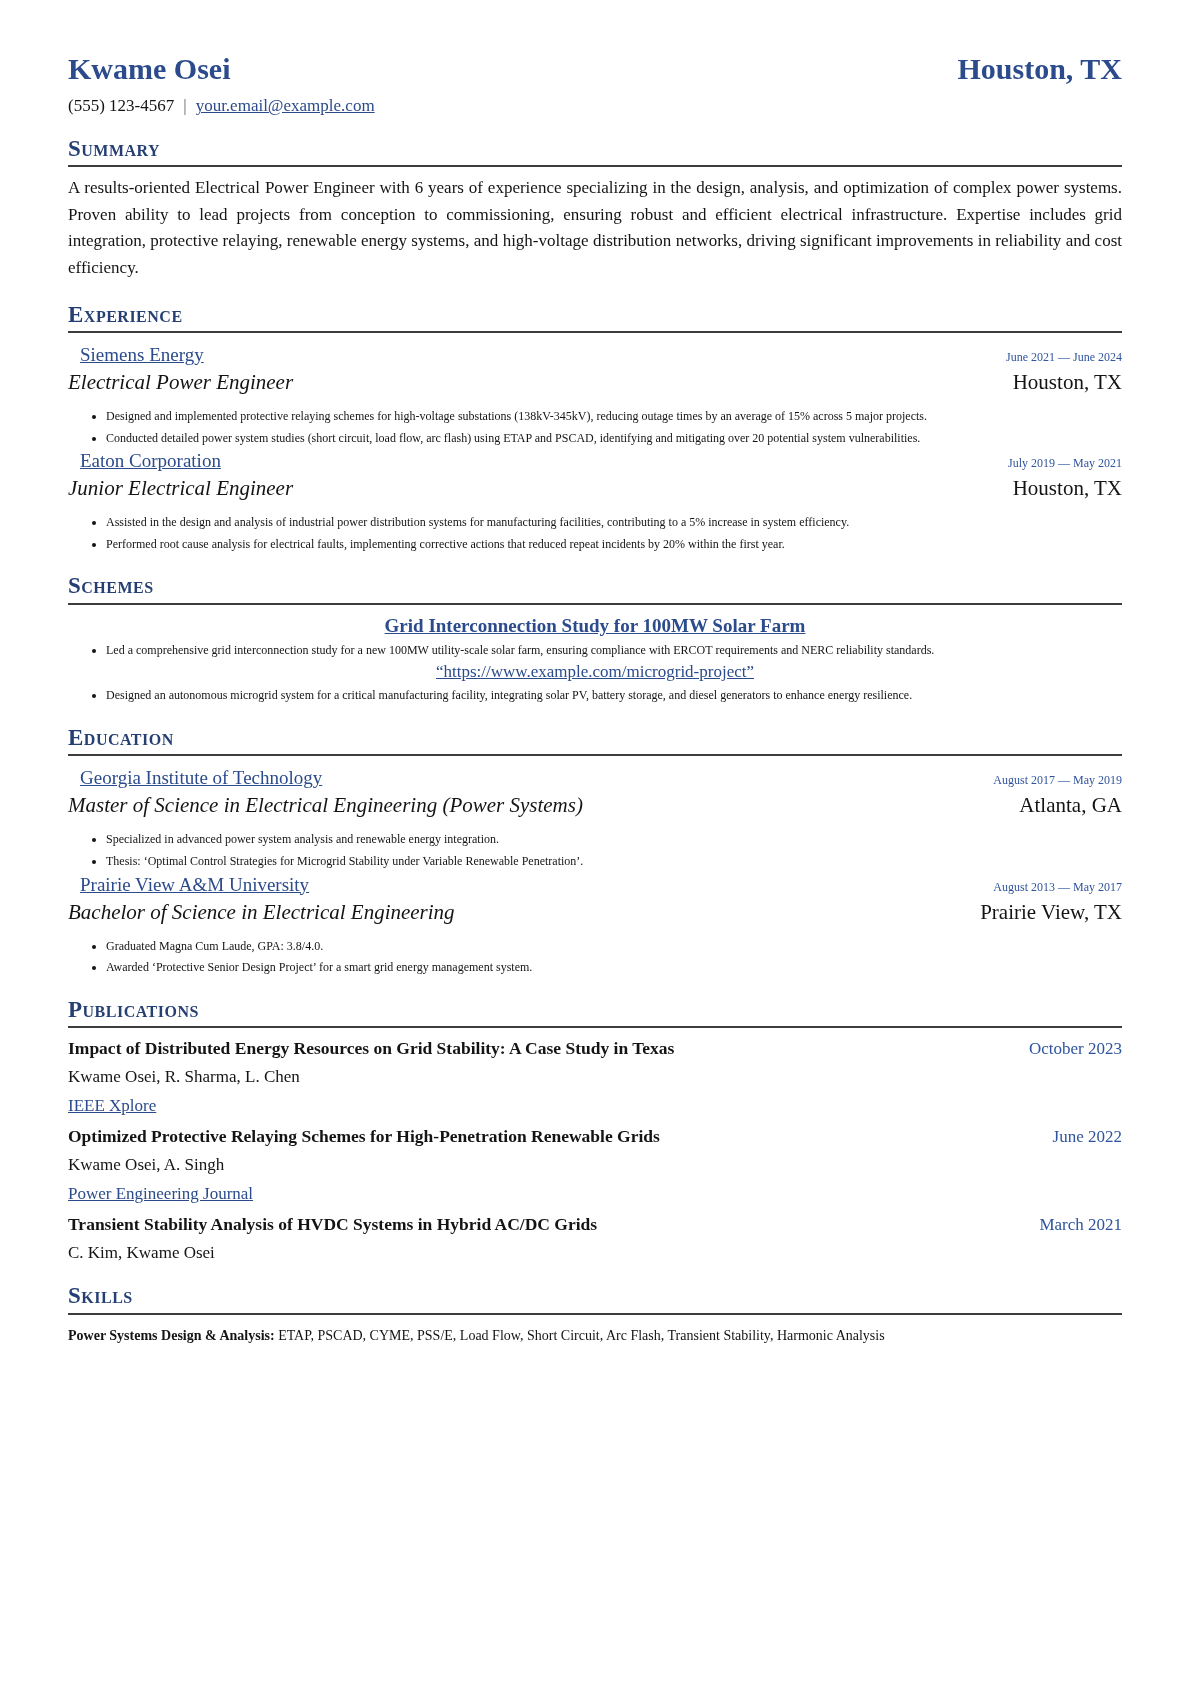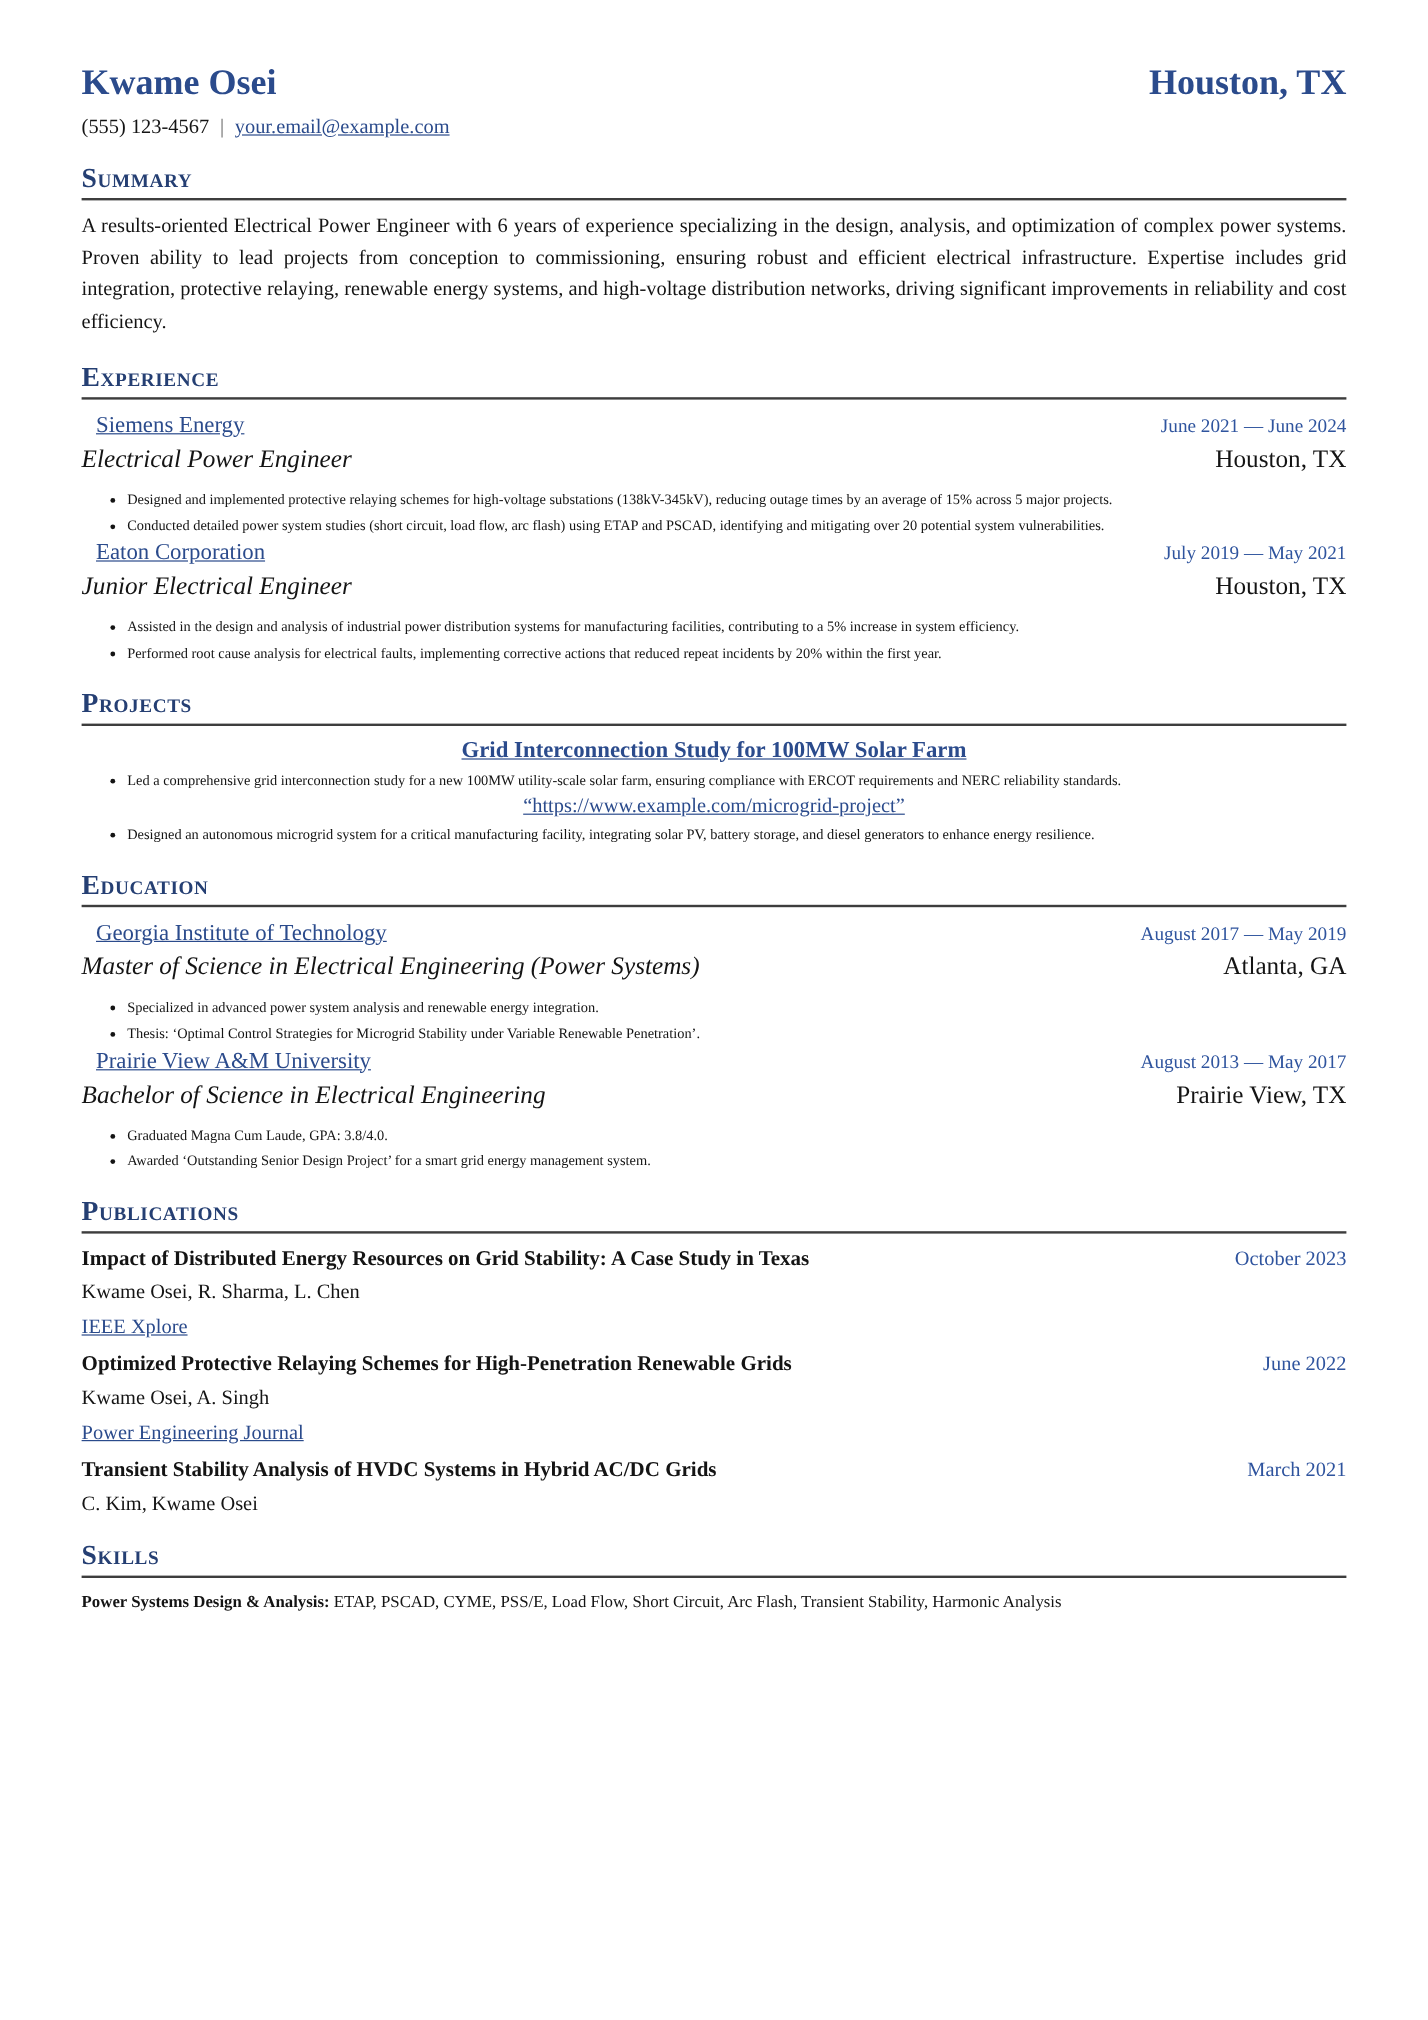--- a/index.html
+++ b/index.html
@@ -23,21 +23,21 @@
   .section { margin-top: 20px; }
   .section-title {
     font-size: 23px; font-variant: small-caps; font-weight: bold;
     color: var(--accent_navy, #253f73); margin: 0; letter-spacing: 0.5px; line-height: 1.15;
   }
   .section-rule { border: none; border-top: 2px solid var(--rule_gray, #3d3d3d); margin: 3px 0 0 0; }
 
   
   .entry-row { display: flex; justify-content: space-between; align-items: baseline; margin-top: 11px; }
   .entry-name { font-size: 19px; font-weight: normal; color: var(--link_blue, #2b4b8c); text-decoration: underline; margin-left: 12px; }
-  .entry-dates { font-size: 16px; color: var(--date_blue, #2f549e); }
+  .entry-dates { font-size: 12px; color: var(--date_blue, #2f549e); }
   .role-row { display: flex; justify-content: space-between; align-items: baseline; font-size: 21px; margin-top: 4px; }
   .role { font-style: italic; }
   .loc { color: #141414; }
 
   ul.bullets { margin: 12px 0 2px 0; padding-left: 38px; }
   ul.bullets li { font-size: 12px; line-height: 1.55; text-align: justify; margin: 0 0 3px 0; }
   ul.bullets.tight { margin-top: 4px; }
 
   .body-text { font-size: 17px; line-height: 1.56; text-align: justify; margin: 8px 0 0 0; }
 
@@ -106,21 +106,21 @@
         <span class="loc">Houston, TX</span>
       </div>
       <ul class="bullets">
         <li>Assisted in the design and analysis of industrial power distribution systems for manufacturing facilities, contributing to a 5% increase in system efficiency.</li>
         <li>Performed root cause analysis for electrical faults, implementing corrective actions that reduced repeat incidents by 20% within the first year.</li>
       </ul>
     </div>
   </div>
 
   <div class="section">
-    <h2 class="section-title">Projects</h2>
+    <h2 class="section-title">Schemes</h2>
     <hr class="section-rule">
 
     <div class="entry">
       <div class="project-row">
         <a class="project-title">Grid Interconnection Study for 100MW Solar Farm</a>
       </div>
       <ul class="bullets tight">
         <li>Led a comprehensive grid interconnection study for a new 100MW utility-scale solar farm, ensuring compliance with ERCOT requirements and NERC reliability standards.</li>
       </ul>
     </div>
@@ -158,21 +158,21 @@
       <div class="entry-row" style="margin-top:2px;">
         <a class="entry-name">Prairie View A&amp;M University</a>
         <span class="entry-dates">August 2013 — May 2017</span>
       </div>
       <div class="role-row">
         <span class="role">Bachelor of Science in Electrical Engineering</span>
         <span class="loc">Prairie View, TX</span>
       </div>
       <ul class="bullets">
         <li>Graduated Magna Cum Laude, GPA: 3.8/4.0.</li>
-        <li>Awarded ‘Outstanding Senior Design Project’ for a smart grid energy management system.</li>
+        <li>Awarded ‘Protective Senior Design Project’ for a smart grid energy management system.</li>
       </ul>
     </div>
   </div>
 
   <div class="section">
     <h2 class="section-title">Publications</h2>
     <hr class="section-rule">
 
     <div class="pub">
       <div class="pub-row">

